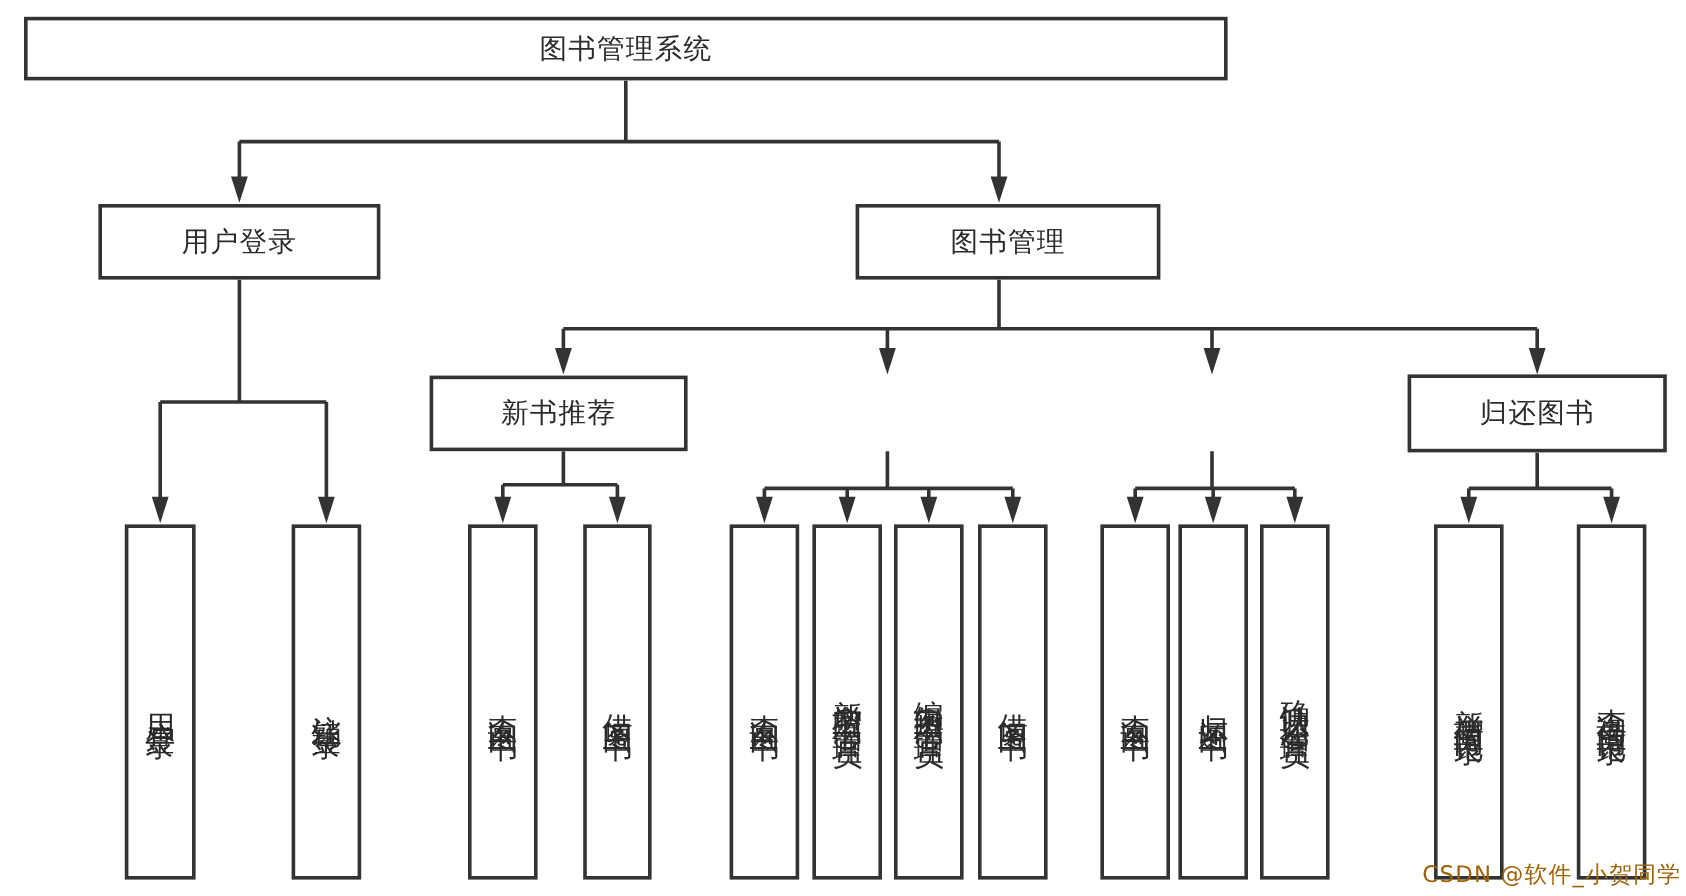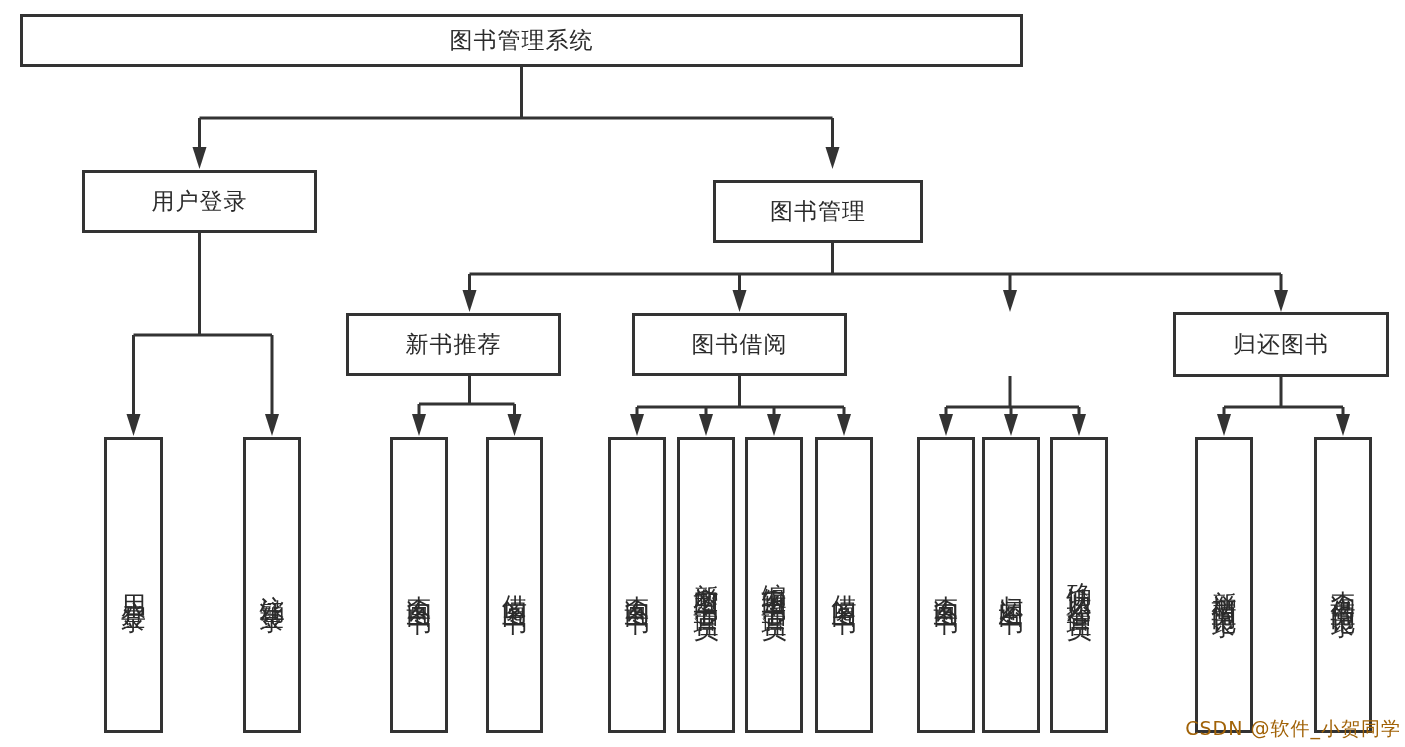--- a/index.html
+++ b/index.html
@@ -61,29 +61,26 @@
     </g>
   </svg>
 
   <div class="node hnode" style="left:20px;top:14px;width:1003px;height:53px">
     <span>图书管理系统</span>
   </div>
 
   <div class="node hnode" style="left:82px;top:170px;width:235px;height:63px">
     <span>用户登录</span>
   </div>
-  <div class="node hnode" style="left:713px;top:180px;width:210px;height:63px">
+  <div class="node hnode" style="left:713px;top:170px;width:254px;height:63px">
     <span>图书管理</span>
   </div>
 
-  <div class="node hnode" style="left:346px;top:313px;width:215px;height:63px">
+  <div class="node hnode" style="left:358px;top:313px;width:215px;height:63px">
     <span>新书推荐</span>
-  </div>
-  <div class="node hnode" style="left:632px;top:313px;width:215px;height:63px">
-    <span>图书借阅</span>
   </div>
   <div class="node hnode" style="left:1173px;top:312px;width:216px;height:65px">
     <span>归还图书</span>
   </div>
 
   <div class="node leaf" style="left:104px;top:437px;width:59px;height:296px">
     <span class="vtext">用户登录</span>
   </div>
   <div class="node leaf" style="left:243px;top:437px;width:58px;height:296px">
     <span class="vtext">注销登录</span>

